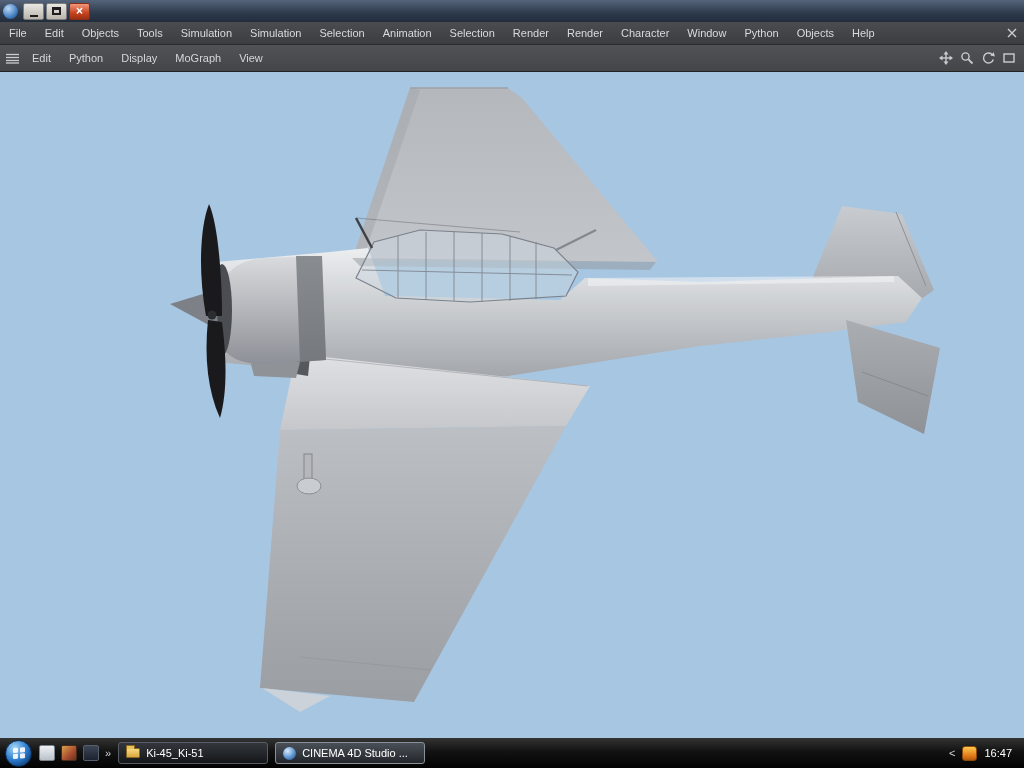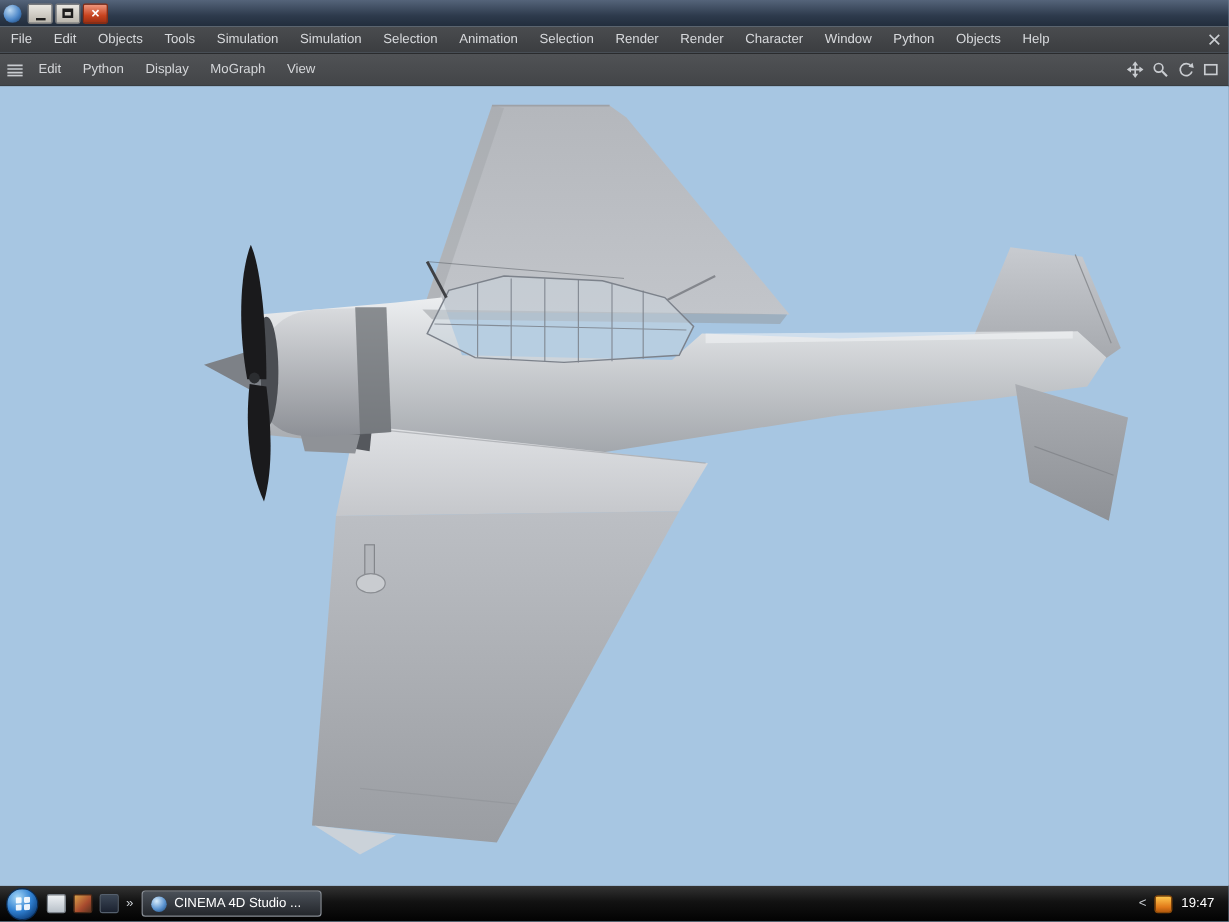--- a/index.html
+++ b/index.html
@@ -279,24 +279,28 @@
             <rect x="7" y="7" width="5" height="5" rx="1"></rect>
           </g>
         </svg>
     </span>
     <span class="ql">
       <span class="qlicon doc"></span>
       <span class="qlicon paint"></span>
       <span class="qlicon app"></span>
       <span class="chev">»</span>
     </span>
+    <span class="taskbtn">
+      <span class="folder-icon"></span>
+      <span>Ki-45_Ki-51</span>
+    </span>
     <span class="taskbtn active">
       <span class="c4d-icon"></span>
       <span>CINEMA 4D Studio ...</span>
     </span>
     <span class="tray">
       <span class="chev">&lt;</span>
       <span class="tray-icon"></span>
-      <span class="clock">19:47</span>
+      <span class="clock">16:47</span>
     </span>
   </div>
 
 </div>
 
 </body></html>

